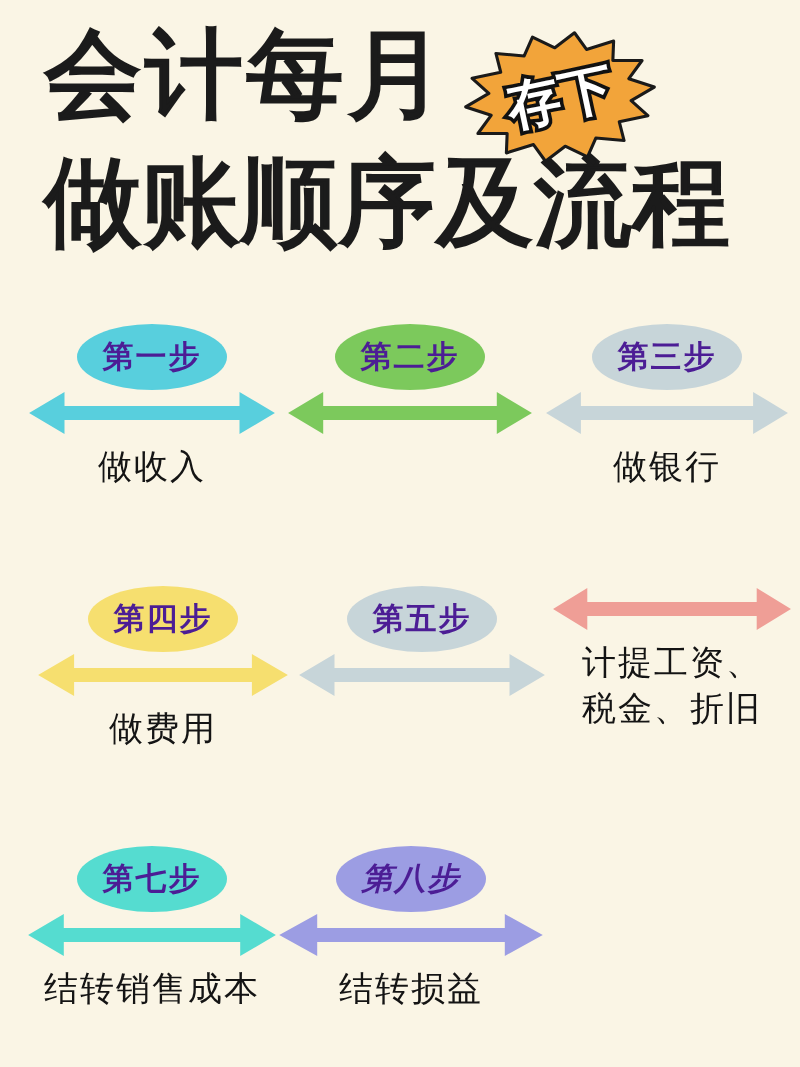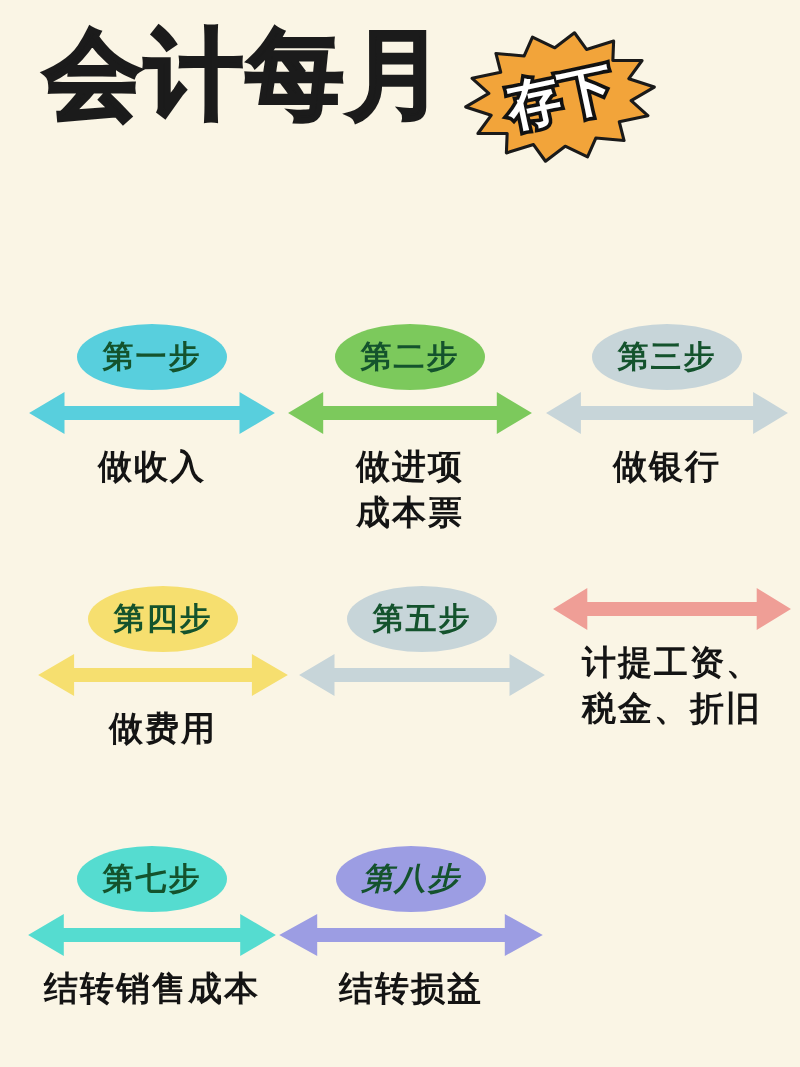--- a/index.html
+++ b/index.html
@@ -7,67 +7,68 @@
     font-family:"Liberation Sans","DejaVu Sans",sans-serif;
     width:800px;height:1067px;overflow:hidden;
   }
   .poster{
     position:relative;width:800px;height:1067px;
     background:#FAF5E5;
   }
   
   .title-line{
     position:absolute;left:44px;
-    font-size:98px;font-weight:700;line-height:1.08;
+    font-size:98px;font-weight:400;line-height:1.08;
     color:#1B1B1B;letter-spacing:3px;
     -webkit-text-stroke:3px #1B1B1B;
     white-space:nowrap;
   }
   .title-line1{top:22px;}
   .title-line2{top:150px;letter-spacing:0px;}
   
   .badge{
     position:absolute;left:462px;top:30px;width:196px;height:134px;
     transform:rotate(-6deg);
   }
   .badge svg{width:100%;height:100%;display:block;}
   
   .step{
     position:absolute;display:flex;flex-direction:column;align-items:center;
   }
   .step-ellipse{
     width:150px;height:66px;border-radius:50%;
     display:flex;align-items:center;justify-content:center;
-    font-size:31px;font-weight:bold;color:#14532d;
+    font-size:31px;font-weight:bold;color:#4c1d95;
     letter-spacing:2px;flex:none;
   }
   .step-arrow{
     width:100%;height:50px;margin-top:-2px;display:block;
   }
   .step-caption{
     margin-top:6px;
-    font-size:34px;font-weight:bold;color:#141414;
+    font-size:34px;font-weight:normal;color:#141414;
     text-align:center;line-height:1.35;letter-spacing:2px;
     white-space:pre-line;
   }
   .pos-1{left:27px;  top:324px; width:250px;}
   .pos-2{left:286px; top:324px; width:248px;}
   .pos-3{left:544px; top:324px; width:246px;}
   .pos-4{left:36px;  top:586px; width:254px;}
   .pos-5{left:297px; top:586px; width:250px;}
   .pos-6{left:551px; top:586px; width:242px;}
   .pos-7{left:26px;  top:846px; width:252px;}
   .pos-8{left:277px; top:846px; width:268px;}
 </style>
 </head>
 <body>
 
 <div class="poster" style="background: rgb(250, 245, 229);">
 
   <div class="title-line title-line1">会计每月</div>
+  <div class="title-line title-line2">做账顺序及流程</div>
 
   <div class="badge">
     <svg viewBox="0 0 190 130">
       <polygon stroke="#1A1A1A" stroke-width="3" stroke-linejoin="round" points="187,65 163.3,75.7 177.9,91.9 149.7,94.9 152.4,113.5 125.4,108.2 115.5,125.5 95,113 74.5,125.5 64.6,108.2 37.6,113.5 40.3,94.9 12.1,91.9 26.7,75.7 3,65 26.7,54.3 12.1,38.1 40.3,35.1 37.6,16.5 64.6,21.8 74.5,4.5 95,17 115.5,4.5 125.4,21.8 152.4,16.5 149.7,35.1 177.9,38.1 163.3,54.3" fill="#F2A43A"></polygon>
       <text x="95" y="83" text-anchor="middle" font-size="52" font-weight="bold" fill="#FFFFFF" stroke="#111111" stroke-width="7" paint-order="stroke" transform="rotate(-6 95 65)">存下</text>
     </svg>
   </div>
 
   <div class="step pos-1">
     <div class="step-ellipse" style="background-color: rgb(88, 207, 221);">第一步</div>
@@ -75,22 +76,20 @@
       <polygon points="2,25 36,4 36,18 204,18 204,4 238,25 204,46 204,32 36,32 36,46" fill="#58CFDD"></polygon>
     </svg>
     <div class="step-caption">做收入</div>
   </div>
 
   <div class="step pos-2">
     <div class="step-ellipse" style="background-color: rgb(124, 201, 92);">第二步</div>
     <svg class="step-arrow" viewBox="0 0 240 50" preserveAspectRatio="none">
       <polygon points="2,25 36,4 36,18 204,18 204,4 238,25 204,46 204,32 36,32 36,46" fill="#7CC95C"></polygon>
     </svg>
-    <div class="step-caption">做进项
-成本票</div>
   </div>
 
   <div class="step pos-3">
     <div class="step-ellipse" style="background-color: rgb(199, 213, 217);">第三步</div>
     <svg class="step-arrow" viewBox="0 0 240 50" preserveAspectRatio="none">
       <polygon points="2,25 36,4 36,18 204,18 204,4 238,25 204,46 204,32 36,32 36,46" fill="#C7D5D9"></polygon>
     </svg>
     <div class="step-caption">做银行</div>
   </div>
 

